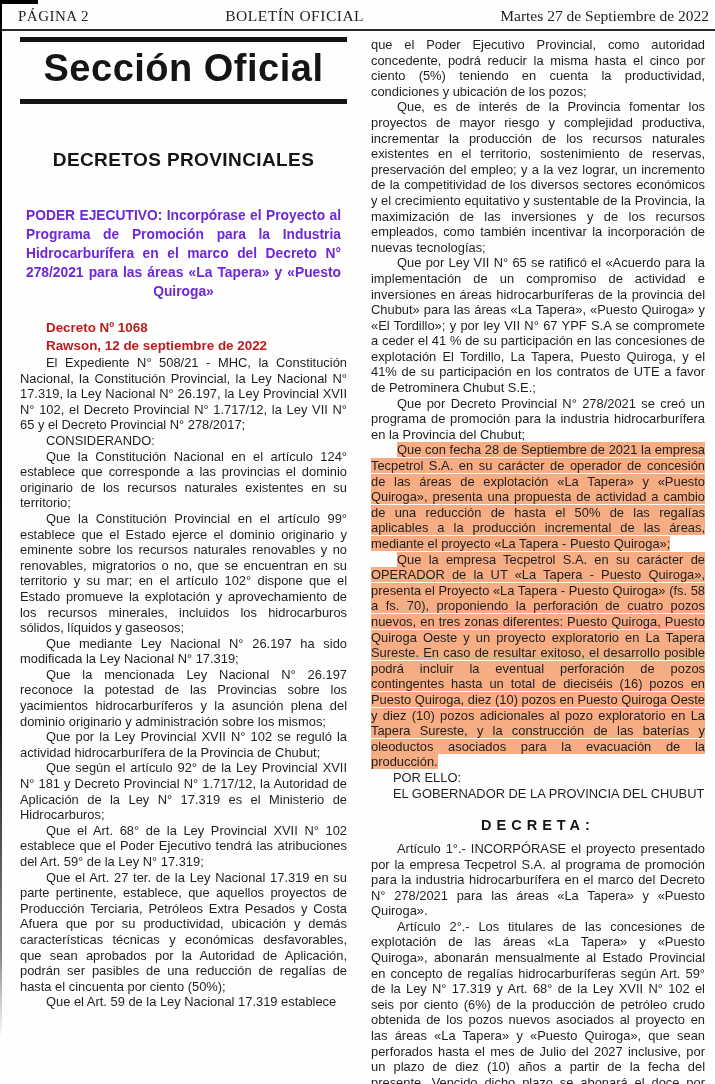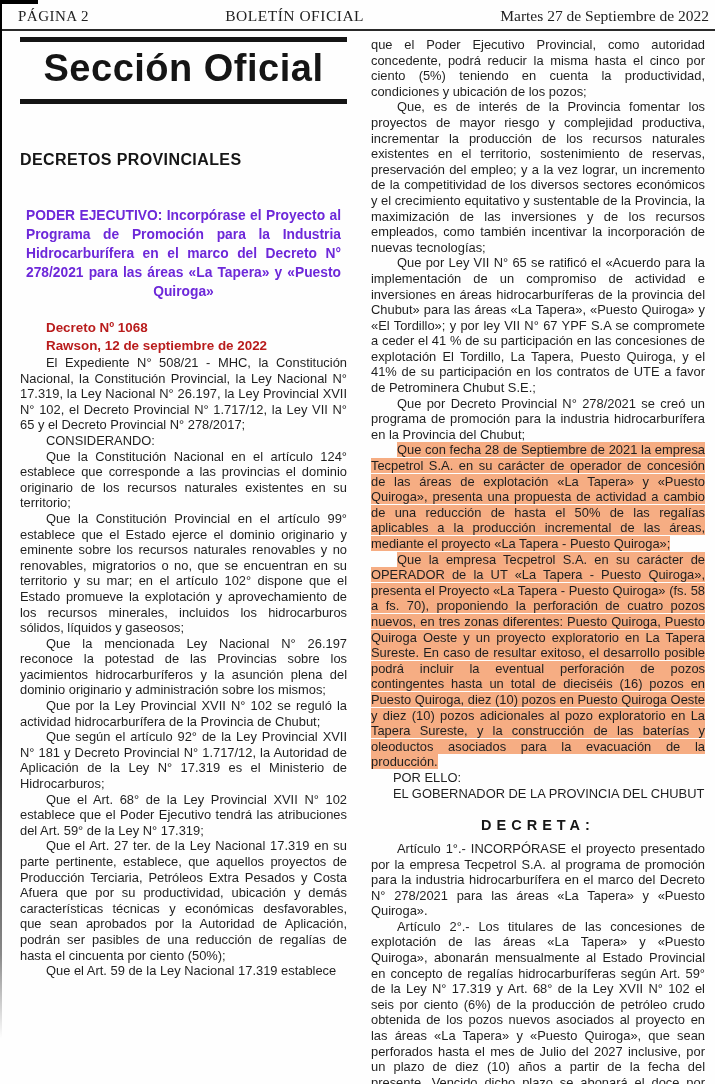--- a/index.html
+++ b/index.html
@@ -43,21 +43,21 @@
     padding:5px 4px 9px 4px;
     text-align:center;
   }
   .banner .banner-title {
     font-size:38px; font-weight:bold; color:#151515; letter-spacing:.5px;
   }
 
   
   .blk { font-size:12.9px; line-height:15.6px; }
   .blk.heading {
-    font-size:16px; line-height:20px; font-weight:bold; 
+    font-size:19px; line-height:20px; font-weight:bold; text-align:center;
     letter-spacing:.4px; margin:46px 0 27px; color:#161616;
   }
   .blk.subject {
     font-weight:bold; font-size:13.8px; line-height:19px;
     text-align:justify; text-align-last:center;
     padding:0 6px; margin-bottom:18px; color:#6d28d9;margin-top:36px;
   }
   .blk.bold-line { font-weight:bold; font-size:13.4px; line-height:18px; text-indent:26px; color:#b91c1c; }
   .blk.para { text-align:justify; text-indent:26px; hyphens:auto; }
   .blk.para.noindent { text-indent:0; }
@@ -89,20 +89,21 @@
       </div>
       <div>
           <p class="blk heading">DECRETOS PROVINCIALES</p>
           <p class="blk subject">PODER EJECUTIVO: Incorpórase el Proyecto al Programa de Promoción para la Industria Hidrocarburífera en el marco del Decreto N° 278/2021 para las áreas «La Tapera» y «Puesto Quiroga»</p>
           <p class="blk bold-line">Decreto Nº 1068</p>
           <p class="blk bold-line">Rawson, 12 de septiembre de 2022</p>
           <p class="blk para">El Expediente N° 508/21 - MHC, la Constitución Nacional, la Constitución Provincial, la Ley Nacional N° 17.319, la Ley Nacional N° 26.197, la Ley Provincial XVII N° 102, el Decreto Provincial N° 1.717/12, la Ley VII N° 65 y el Decreto Provincial N° 278/2017;</p>
           <p class="blk para">CONSIDERANDO:</p>
           <p class="blk para">Que la Constitución Nacional en el artículo 124° establece que corresponde a las provincias el dominio originario de los recursos naturales existentes en su territorio;</p>
           <p class="blk para">Que la Constitución Provincial en el artículo 99° establece que el Estado ejerce el dominio originario y eminente sobre los recursos naturales renovables y no renovables, migratorios o no, que se encuentran en su territorio y su mar; en el artículo 102° dispone que el Estado promueve la explotación y aprovechamiento de los recursos minerales, incluidos los hidrocarburos sólidos, líquidos y gaseosos;</p>
+          <p class="blk para">Que mediante Ley Nacional N° 26.197 ha sido modificada la Ley Nacional N° 17.319;</p>
           <p class="blk para">Que la mencionada Ley Nacional N° 26.197 reconoce la potestad de las Provincias sobre los yacimientos hidrocarburíferos y la asunción plena del dominio originario y administración sobre los mismos;</p>
           <p class="blk para">Que por la Ley Provincial XVII N° 102 se reguló la actividad hidrocarburífera de la Provincia de Chubut;</p>
           <p class="blk para">Que según el artículo 92° de la Ley Provincial XVII N° 181 y Decreto Provincial N° 1.717/12, la Autoridad de Aplicación de la Ley N° 17.319 es el Ministerio de Hidrocarburos;</p>
           <p class="blk para">Que el Art. 68° de la Ley Provincial XVII N° 102 establece que el Poder Ejecutivo tendrá las atribuciones del Art. 59° de la Ley N° 17.319;</p>
           <p class="blk para">Que el Art. 27 ter. de la Ley Nacional 17.319 en su parte pertinente, establece, que aquellos proyectos de Producción Terciaria, Petróleos Extra Pesados y Costa Afuera que por su productividad, ubicación y demás características técnicas y económicas desfavorables, que sean aprobados por la Autoridad de Aplicación, podrán ser pasibles de una reducción de regalías de hasta el cincuenta por ciento (50%);</p>
           <p class="blk para">Que el Art. 59 de la Ley Nacional 17.319 establece</p>
         </div>
     </div>
     <div class="col-right">
       <div>

